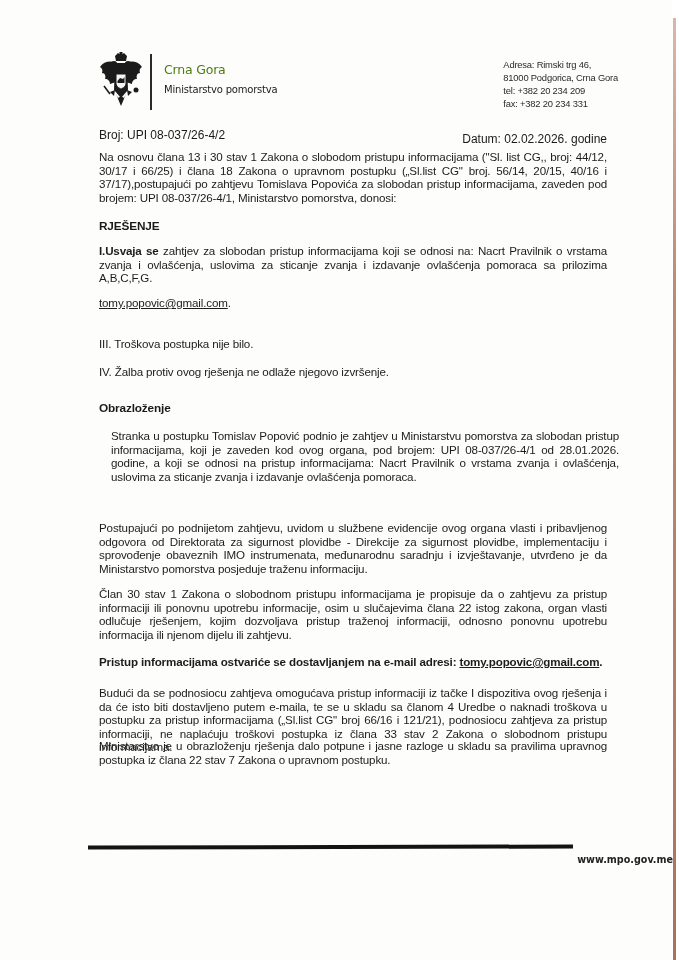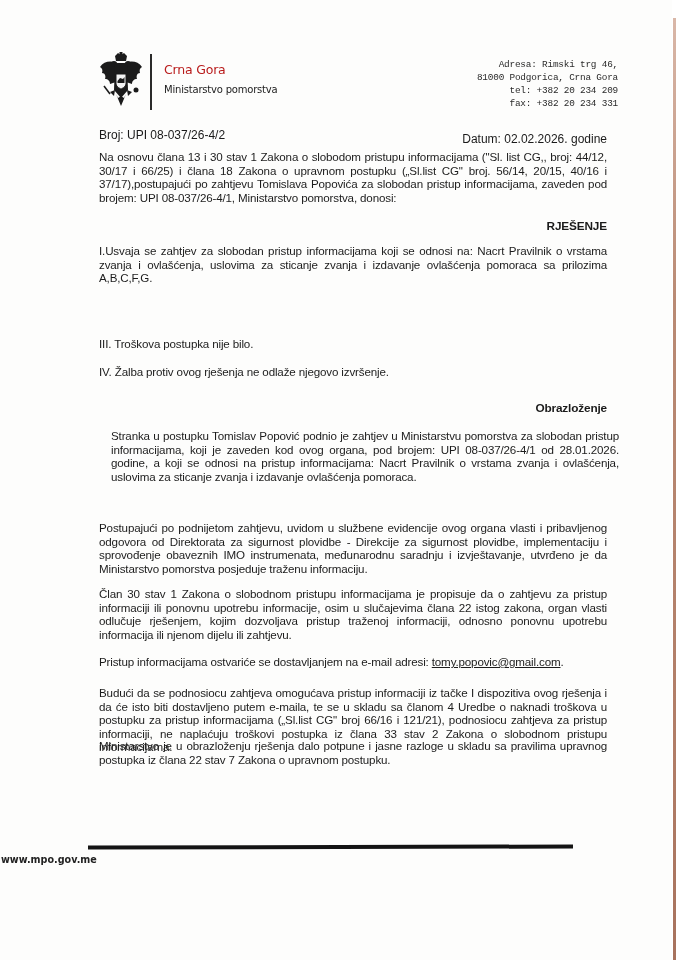--- a/index.html
+++ b/index.html
@@ -61,38 +61,38 @@
       width: 2px;
       height: 56px;
       background: #2a2a2a;
     }
     .org-country {
       position: absolute;
       left: 66px;
       top: 10px;
       font-family: "DejaVu Sans", sans-serif;
       font-size: 12.5px;
-      color: #b91c1c;
+      color: #4d7c0f;
       letter-spacing: -0.2px;
     }
     .org-ministry {
       position: absolute;
       left: 66px;
       top: 32px;
       font-family: "DejaVu Sans", sans-serif;
       font-size: 10px;
       color: #222;
       letter-spacing: -0.2px;
     }
     .contact {
       position: absolute;
       right: 0;
       top: 6px;
-      text-align: right;
-      font-family: Liberation Mono, monospace;
+      text-align: left;
+      font-family: Liberation Sans, sans-serif;
       font-size: 9.4px;
       line-height: 13px;
       color: #2a2a2a;
       letter-spacing: -0.2px;
     }
     .contact div { white-space: nowrap; }
     .contact .tel { margin-right: 0; }
 
     
     .ref-line {
@@ -111,25 +111,25 @@
       position: absolute;
       left: 99px;
       width: 508px;
       font-size: 11.6px;
       line-height: 13.5px;
       color: #1c1c1c;
       text-align: justify;
       letter-spacing: -0.15px;
     }
     .block p { margin: 0; }
-    .block b { font-weight: normal; }
+    .block b { font-weight: bold; }
     .center-title {
       position: absolute;
       left: 0; right: 0;
-      text-align: right;
+      text-align: left;
       font-weight: bold;
       font-size: 11.8px;
       color: #1a1a1a;
     }
     .email {
       text-decoration: underline;
       color: #1c1c1c;
     }
 
     
@@ -140,21 +140,21 @@
       width: 485px;
       height: 4px;
       background: #141414;
       transform: rotate(-0.12deg);
     }
     .footer-url {
       position: absolute;
       left: 0;
       width: 672px;
       top: 854px;
-      text-align: left;
+      text-align: right;
       font-family: "DejaVu Sans", sans-serif;
       font-weight: bold;
       font-size: 9.6px;
       color: #222;
       margin-left: 1px;
     }
   </style>
 </head>
 <body>
 
@@ -207,20 +207,21 @@
 
   <div class="block" style="top:220px; height:16px;">
     <div class="center-title">RJEŠENJE</div>
   </div>
 
   <div class="block" style="top:244px;">
     <p><b>I.Usvaja se</b><span> zahtjev za slobodan pristup informacijama koji se odnosi na: Nacrt Pravilnik o vrstama zvanja i ovlašćenja, uslovima za sticanje zvanja i izdavanje ovlašćenja pomoraca sa prilozima A,B,C,F,G.</span></p>
   </div>
 
   <div class="block" style="top:296px;">
+    <p><span class="email">tomy.popovic@gmail.com</span><span>.</span></p>
   </div>
 
   <div class="block" style="top:337px;">
     <p><span>III.</span><span> Troškova postupka nije bilo.</span></p>
   </div>
 
   <div class="block" style="top:365px;">
     <p><span>IV.</span><span> Žalba protiv ovog rješenja ne odlaže njegovo izvršenje.</span></p>
   </div>
 
@@ -234,21 +235,21 @@
 
 
   <div class="block" style="top:521px;">
     <p>Postupajući po podnijetom zahtjevu, uvidom u službene evidencije ovog organa vlasti i pribavljenog odgovora od Direktorata za sigurnost plovidbe - Direkcije za sigurnost plovidbe, implementaciju i sprovođenje obaveznih IMO instrumenata, međunarodnu saradnju i izvještavanje, utvrđeno je da Ministarstvo pomorstva posjeduje traženu informaciju.</p>
   </div>
 
   <div class="block" style="top:587px;">
     <p>Član 30 stav 1 Zakona o slobodnom pristupu informacijama je propisuje da o zahtjevu za pristup informaciji ili ponovnu upotrebu informacije, osim u slučajevima člana 22 istog zakona, organ vlasti odlučuje rješenjem, kojim dozvoljava pristup traženoj informaciji, odnosno ponovnu upotrebu informacija ili njenom dijelu ili zahtjevu.</p>
   </div>
 
-  <div class="block" style="top:655px;">
+  <div class="block" style="top:655px;font-weight:bold;">
     <p><span>Pristup informacijama ostvariće se dostavljanjem na e-mail adresi: </span><span class="email">tomy.popovic@gmail.com</span>.</p>
   </div>
 
   <div class="block" style="top:686px;">
     <p>Budući da se podnosiocu zahtjeva omogućava pristup informaciji iz tačke I dispozitiva ovog rješenja i da će isto biti dostavljeno putem e-maila, te se u skladu sa članom 4 Uredbe o naknadi troškova u postupku za pristup informacijama („Sl.list CG" broj 66/16 i 121/21), podnosiocu zahtjeva za pristup informaciji, ne naplaćuju troškovi postupka iz člana 33 stav 2 Zakona o slobodnom pristupu informacijama.</p>
   </div>
 
   <div class="block" style="top:739px;">
     <p>Ministarstvo je u obrazloženju rješenja dalo potpune i jasne razloge u skladu sa pravilima upravnog postupka iz člana 22 stav 7 Zakona o upravnom postupku.</p>
   </div>

